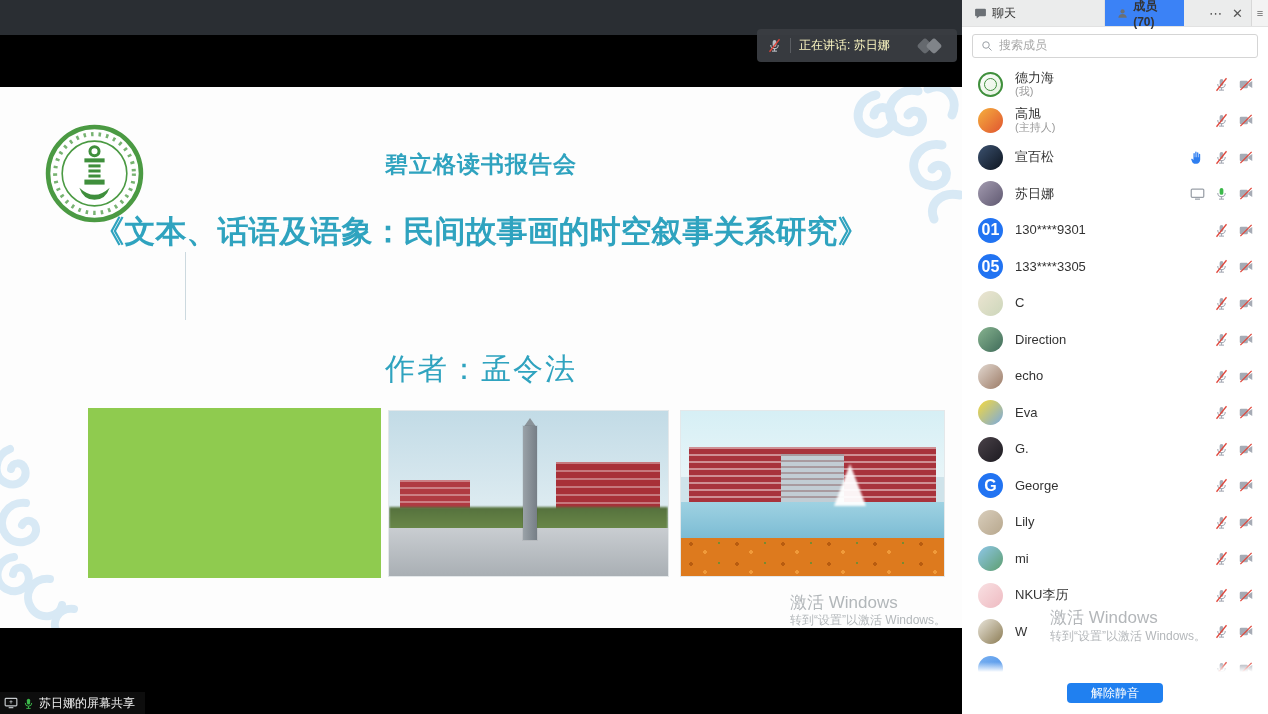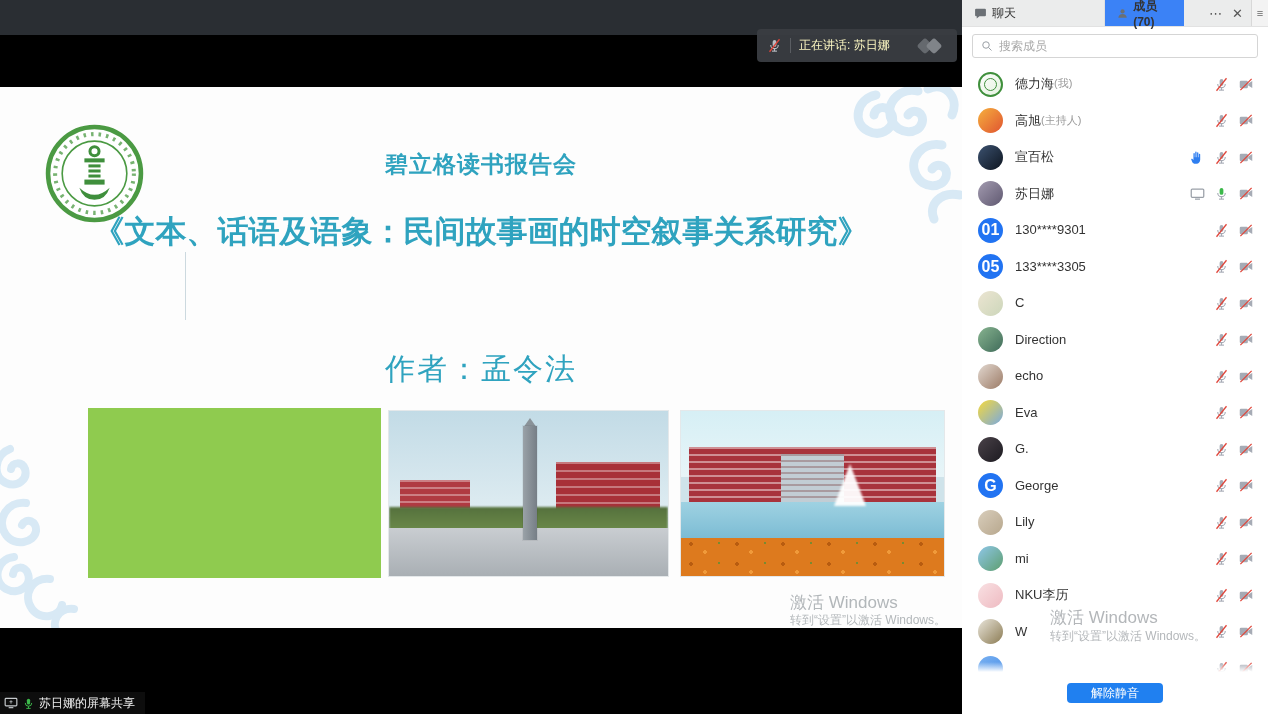--- a/index.html
+++ b/index.html
@@ -83,32 +83,32 @@
   .tab-chat { width:143px; background:#ebecec; border-right:1px solid #e0e0e0; }
   .tab-members { width:79px; background:#3b82f6; font-weight:bold; }
   .header-spacer { flex:1; display:flex; align-items:center; justify-content:flex-end; gap:10px; padding-right:8px; }
   .hdr-btn { color:#555; font-size:13px; line-height:1; cursor:default; }
   .hdr-menu-box { width:17px; display:flex; align-items:center; justify-content:center;
     background:#f3f3f3; border-left:1px solid #d8d8d8; color:#666; font-size:11px; }
 
   .search-wrap { margin:7px 10px 0 10px; height:24px; border:1px solid #d5d5d5; border-radius:3px;
     display:flex; align-items:center; padding:0 8px; background:#fff; }
   .search-input { border:none; outline:none; flex:1; font-size:12px; color:#333; margin-left:6px;
-    font-family:Liberation Sans, sans-serif; background:transparent; }
+    font-family:Liberation Mono, monospace; background:transparent; }
   .search-input::placeholder { color:#a8a8a8; }
 
   .member-list { position:absolute; left:0; top:60px; width:306px; height:612px; overflow:hidden; padding-top:6px; }
   .member-row { display:flex; align-items:center; height:36.5px; padding:0 14px 0 16px; }
   .avatar { position:relative; width:25px; height:25px; border-radius:50%; flex:0 0 25px;
     display:flex; align-items:center; justify-content:center; overflow:hidden; }
   .avatar.ringed { box-shadow:inset 0 0 0 2px var(--ring); }
   .avatar.ringed::after { content:""; position:absolute; inset:6px; border-radius:50%;
     border:1.5px solid var(--ring); }
   .avatar-text { color:#fff; font-size:16px; font-weight:bold; }
-  .member-names { margin-left:12px; display:flex; flex-direction:row; justify-content:center; min-width:0; }
+  .member-names { margin-left:12px; display:flex; flex-direction:column; justify-content:center; min-width:0; }
   .member-name { font-size:13px; color:#333; line-height:14px; white-space:nowrap; }
   .member-sub { font-size:11px; color:#999; line-height:13px; }
   .row-icons { margin-left:auto; display:flex; align-items:center; gap:9px; }
   .row-icons svg { display:block; }
   .icon-gray { fill:#a6abb5; }
   .stroke-gray { stroke:#a6abb5; }
   .slash { stroke:#e0453a; }
   .mic-on .mic-capsule { fill:#3cb84a; }
   .mic-on .mic-slash { display:none; }
 

